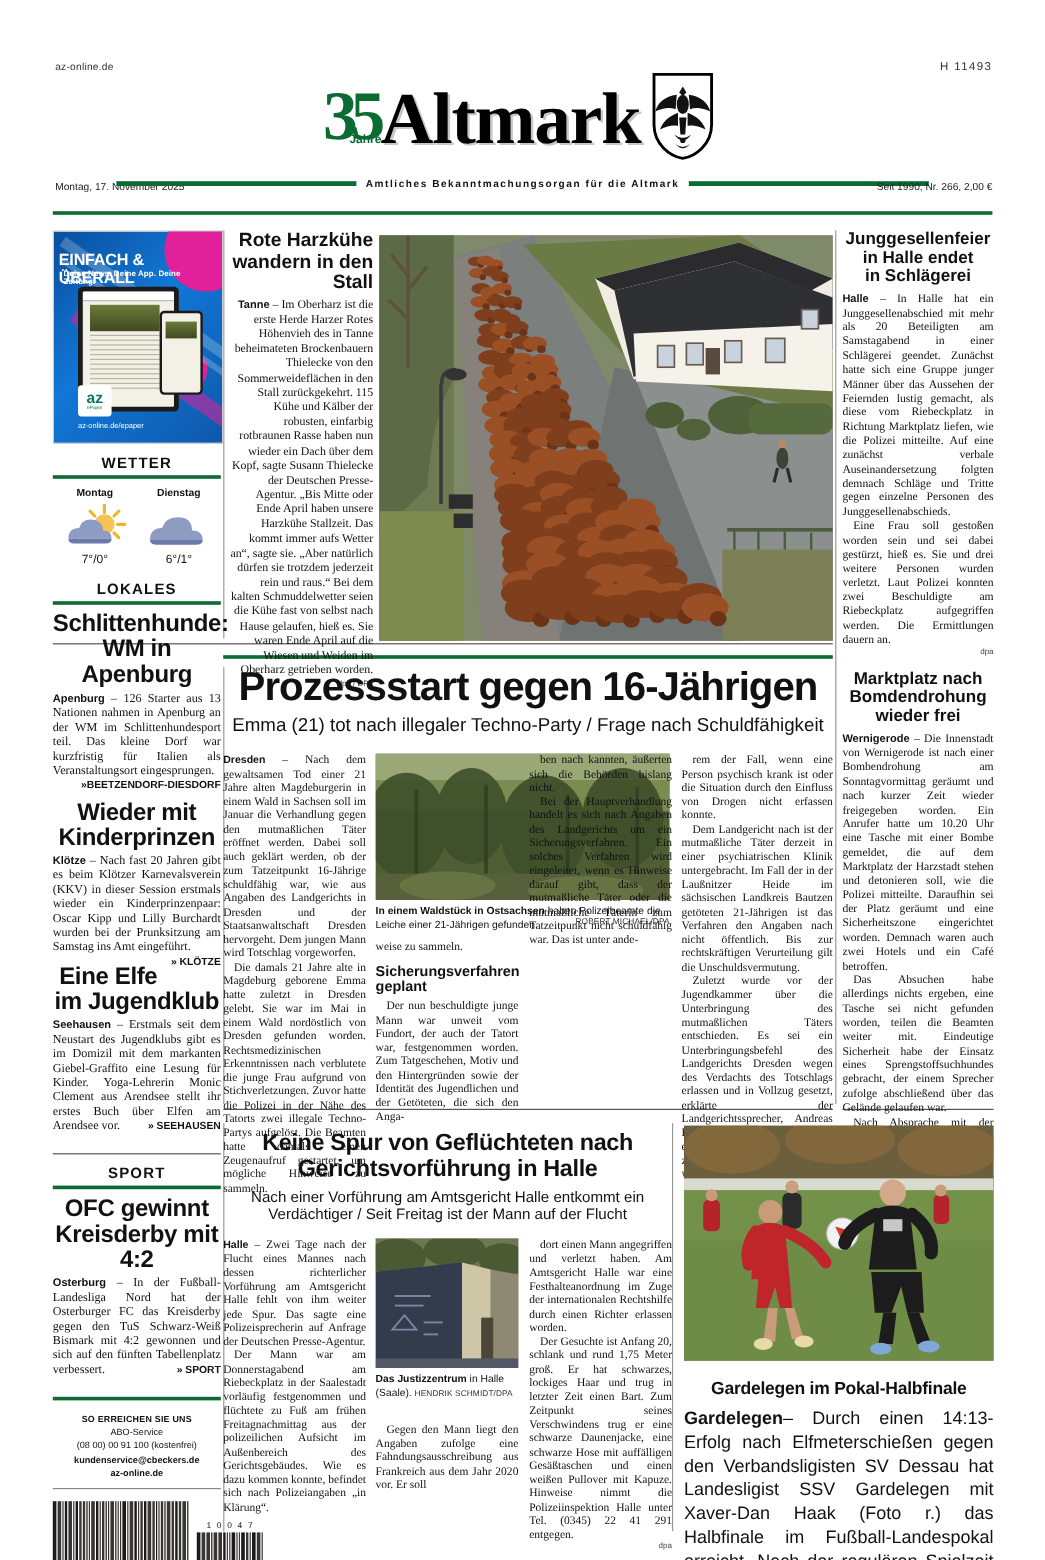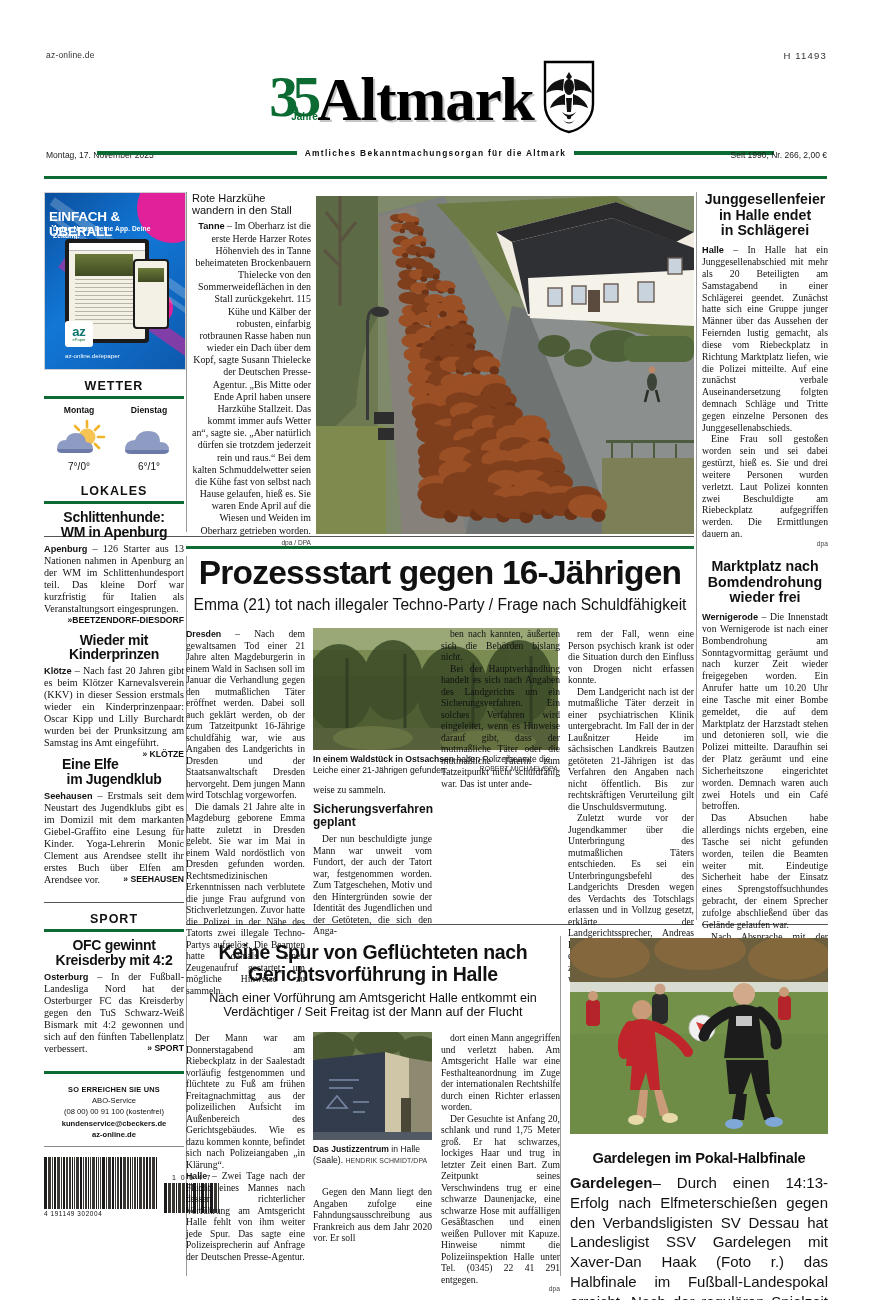--- a/index.html
+++ b/index.html
@@ -64,37 +64,37 @@
   .ad-az .b{font-family:"Liberation Sans",sans-serif;font-size:4px;color:#0b6b32;}
   .ad-foot{position:absolute;left:20px;bottom:10px;font-family:"Liberation Sans",sans-serif;font-size:6.2px;color:#fff;}
 
   .sec-head{font-family:"Liberation Sans",sans-serif;font-weight:bold;font-size:12.5px;letter-spacing:1px;text-align:center;margin:9px 0 3px;}
   .wx-row{display:flex;justify-content:space-around;margin-top:6px;}
   .wx-col{width:64px;text-align:center;}
   .wx-day{font-family:"Liberation Sans",sans-serif;font-size:8.6px;font-weight:bold;margin-bottom:2px;}
   .wx-ico{height:42px;position:relative;}
   .wx-temp{font-family:"Liberation Sans",sans-serif;font-size:10px;margin-top:2px;}
 
-  .kick{font-family:"Liberation Sans",sans-serif;font-weight:bold;font-size:14px;line-height:1.06;text-align:center;margin:6px 0 3px;letter-spacing:-.3px;}
+  .kick{font-family:"Liberation Sans",sans-serif;font-weight:bold;font-size:20px;line-height:1.06;text-align:center;margin:6px 0 3px;letter-spacing:-.3px;}
   .body-s{font-family:"Liberation Serif",serif;font-size:10.1px;line-height:1.19;text-align:justify;hyphens:auto;}
   .body-s b{font-family:"Liberation Sans",sans-serif;font-size:9.2px;}
   .pointer{font-family:"Liberation Sans",sans-serif;font-weight:bold;font-size:8.6px;text-align:right;display:block;}
   .contact{text-align:center;font-family:"Liberation Sans",sans-serif;font-size:7.6px;line-height:1.5;margin-top:10px;}
   .contact .t{font-weight:bold;font-size:7.4px;letter-spacing:.2px;}
   .contact .bold{font-weight:bold;}
   .barcode{margin-top:10px;display:flex;align-items:flex-end;gap:6px;}
   .bars{height:52px;display:flex;align-items:flex-end;}
   .bars i{display:block;background:#111;height:52px;margin-right:1px;}
   .bars2{height:30px;}
   .bars2 i{height:30px;}
   .bc-num{font-family:"Liberation Sans",sans-serif;font-size:7px;letter-spacing:1.4px;}
 
   
   #col2{left:192px;top:192px;width:119px;}
-  .hl-c2{font-family:"Liberation Sans",sans-serif;font-weight:normal;font-size:11px;line-height:1.1;}
+  .hl-c2{font-family:"Liberation Sans",sans-serif;font-weight:bold;font-size:16px;line-height:1.1;text-align:right;}
   .credit{font-family:"Liberation Sans",sans-serif;font-size:6.6px;color:#333;text-align:right;display:block;margin-top:2px;}
 
   
   #photo1{position:absolute;left:316px;top:196px;width:378px;height:338px;}
 
   .photo{position:relative;overflow:hidden;background:#8a8f77;}
 
   
   #col5{left:702px;top:192px;width:126px;}
   .hl-r{font-family:"Liberation Sans",sans-serif;font-weight:bold;font-size:14.2px;line-height:1.1;text-align:center;}
@@ -764,22 +764,22 @@
   <div class="mb" style="left:441px;top:784px;width:119px;"></div>
 
   <div style="position:absolute;left:186px;top:942px;width:374px;">
     <div class="b-title" style="white-space:pre-line">Keine Spur von Geflüchteten nach
 Gerichtsvorführung in Halle</div>
     <div class="b-sub" style="white-space:pre-line">Nach einer Vorführung am Amtsgericht Halle entkommt ein
 Verdächtiger / Seit Freitag ist der Mann auf der Flucht</div>
   </div>
 
   <div class="mb" style="left:186px;top:1032px;width:119px;">
+    <div><b>Halle</b> <span>– Zwei Tage nach der Flucht eines Mannes nach dessen richterlicher Vorführung am Amtsgericht Halle fehlt von ihm weiter jede Spur. Das sagte eine Polizeisprecherin auf Anfrage der Deutschen Presse-Agentur.</span></div>
     <div style="text-indent:9px">Der Mann war am Donnerstagabend am Riebeckplatz in der Saalestadt vorläufig festgenommen und flüchtete zu Fuß am frühen Freitagnachmittag aus der polizeilichen Aufsicht im Außenbereich des Gerichtsgebäudes. Wie es dazu kommen konnte, befindet sich nach Polizeiangaben „in Klärung“.</div>
-    <div><b>Halle</b> <span>– Zwei Tage nach der Flucht eines Mannes nach dessen richterlicher Vorführung am Amtsgericht Halle fehlt von ihm weiter jede Spur. Das sagte eine Polizeisprecherin auf Anfrage der Deutschen Presse-Agentur.</span></div>
   </div>
 
   <div class="photo" style="position:absolute;left:313px;top:1032px;width:119px;height:108px;">
     <svg viewBox="0 0 119 108" width="119" height="108" preserveAspectRatio="none">
       <rect width="119" height="108" fill="#2b3443"></rect>
       <rect width="119" height="34" fill="#6b7a4e"></rect>
       <g fill="#4c5a33">
           <ellipse cx="18" cy="16" rx="24" ry="16"></ellipse>
           <ellipse cx="66" cy="10" rx="26" ry="14"></ellipse>
           <ellipse cx="106" cy="18" rx="20" ry="14"></ellipse>

